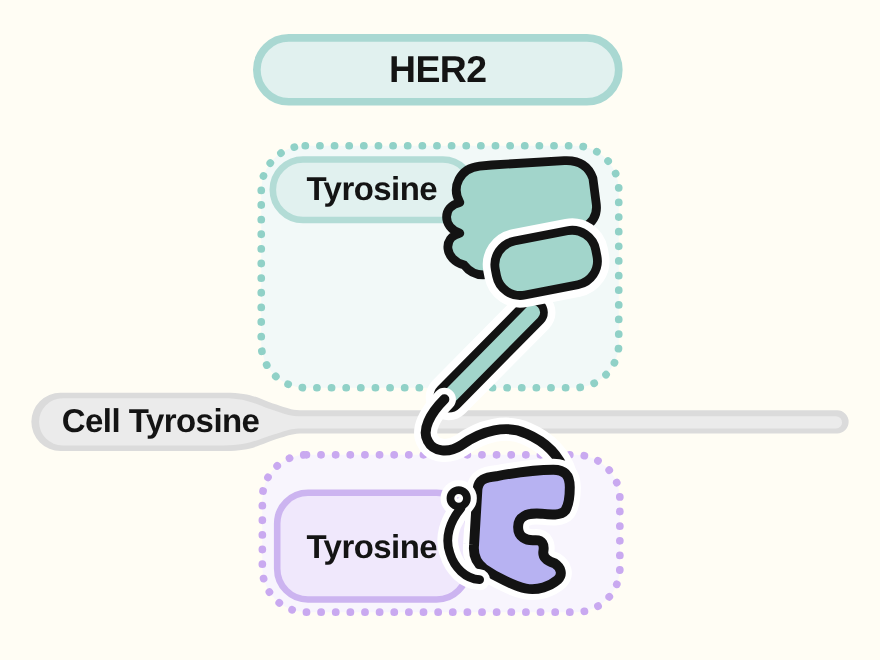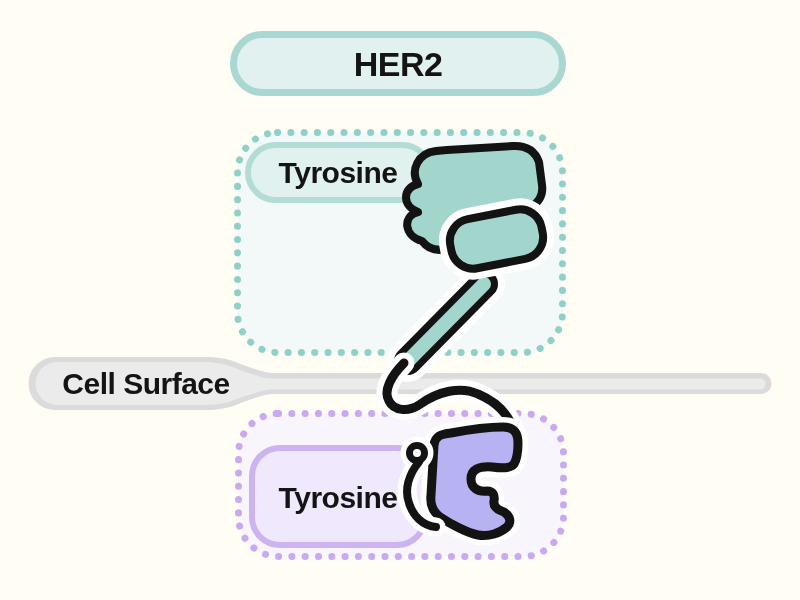--- a/index.html
+++ b/index.html
@@ -100,19 +100,19 @@
     <circle cx="417" cy="453" r="7.5" fill="none" stroke="#ffffff" stroke-width="18"></circle>
     <circle cx="417" cy="453" r="7.5" fill="none" stroke="#131313" stroke-width="7"></circle>
     <path fill="none" stroke="#131313" stroke-width="8" stroke-linecap="round" d="
       M 419,462 C 409,474 404,489 409,503 C 413,516 423,526 436,527"></path>
   </svg>
 
   <div class="label label-her2">HER2</div>
 
   <div class="label label-receptor">Tyrosine</div>
 
-  <div class="label label-cell-surface">Cell Surface</div>
+  <div class="label label-cell-surface">Cell Tyrosine</div>
 
   <div class="label label-tk">
     <span>Tyrosine</span>
   </div>
 
 </div>
 
 </body></html>

